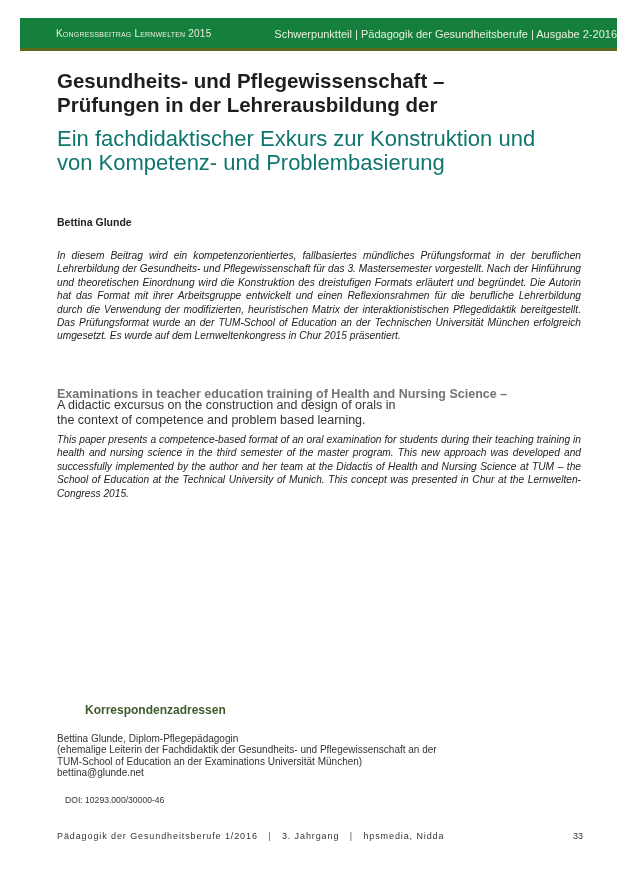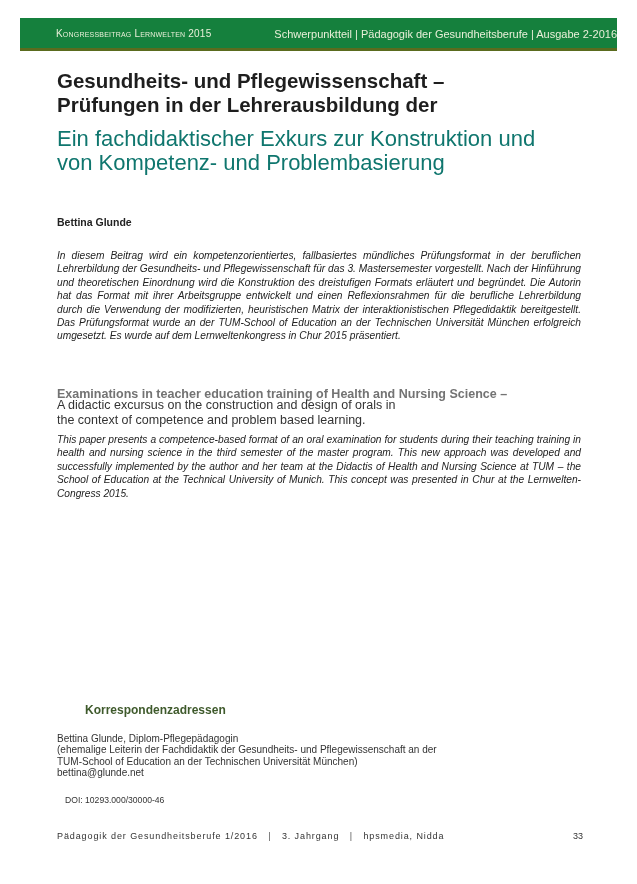--- a/index.html
+++ b/index.html
@@ -87,21 +87,21 @@
   <div>A didactic excursus on the construction and design of orals in</div>
   <div>the context of competence and problem based learning.</div>
 </div>
 
 <p class="abstract-en" style="margin:0">This paper presents a competence-based format of an oral examination for students during their teaching training in health and nursing science in the third semester of the master program. This new approach was developed and successfully implemented by the author and her team at the Didactis of Health and Nursing Science at TUM – the School of Education at the Technical University of Munich. This concept was presented in Chur at the Lernwelten-Congress 2015.</p>
 
 <div class="corr-heading">Korrespondenzadressen</div>
 <div class="corr-body">
   <div>Bettina Glunde, Diplom-Pflegepädagogin</div>
   <div>(ehemalige Leiterin der Fachdidaktik der Gesundheits- und Pflegewissenschaft an der</div>
-  <div>TUM-School of Education an der Technischen Universität München)</div>
+  <div>TUM-School of Education an der Examinations Universität München)</div>
   <div>bettina@glunde.net</div>
 </div>
 <div class="doi">DOI: 10293.000/30000-46</div>
 
 <div class="footer">
   <span>Pädagogik der Gesundheitsberufe 1/2016</span>
   <span class="sep">|</span>
   <span>3. Jahrgang</span>
   <span class="sep">|</span>
   <span>hpsmedia, Nidda</span>

